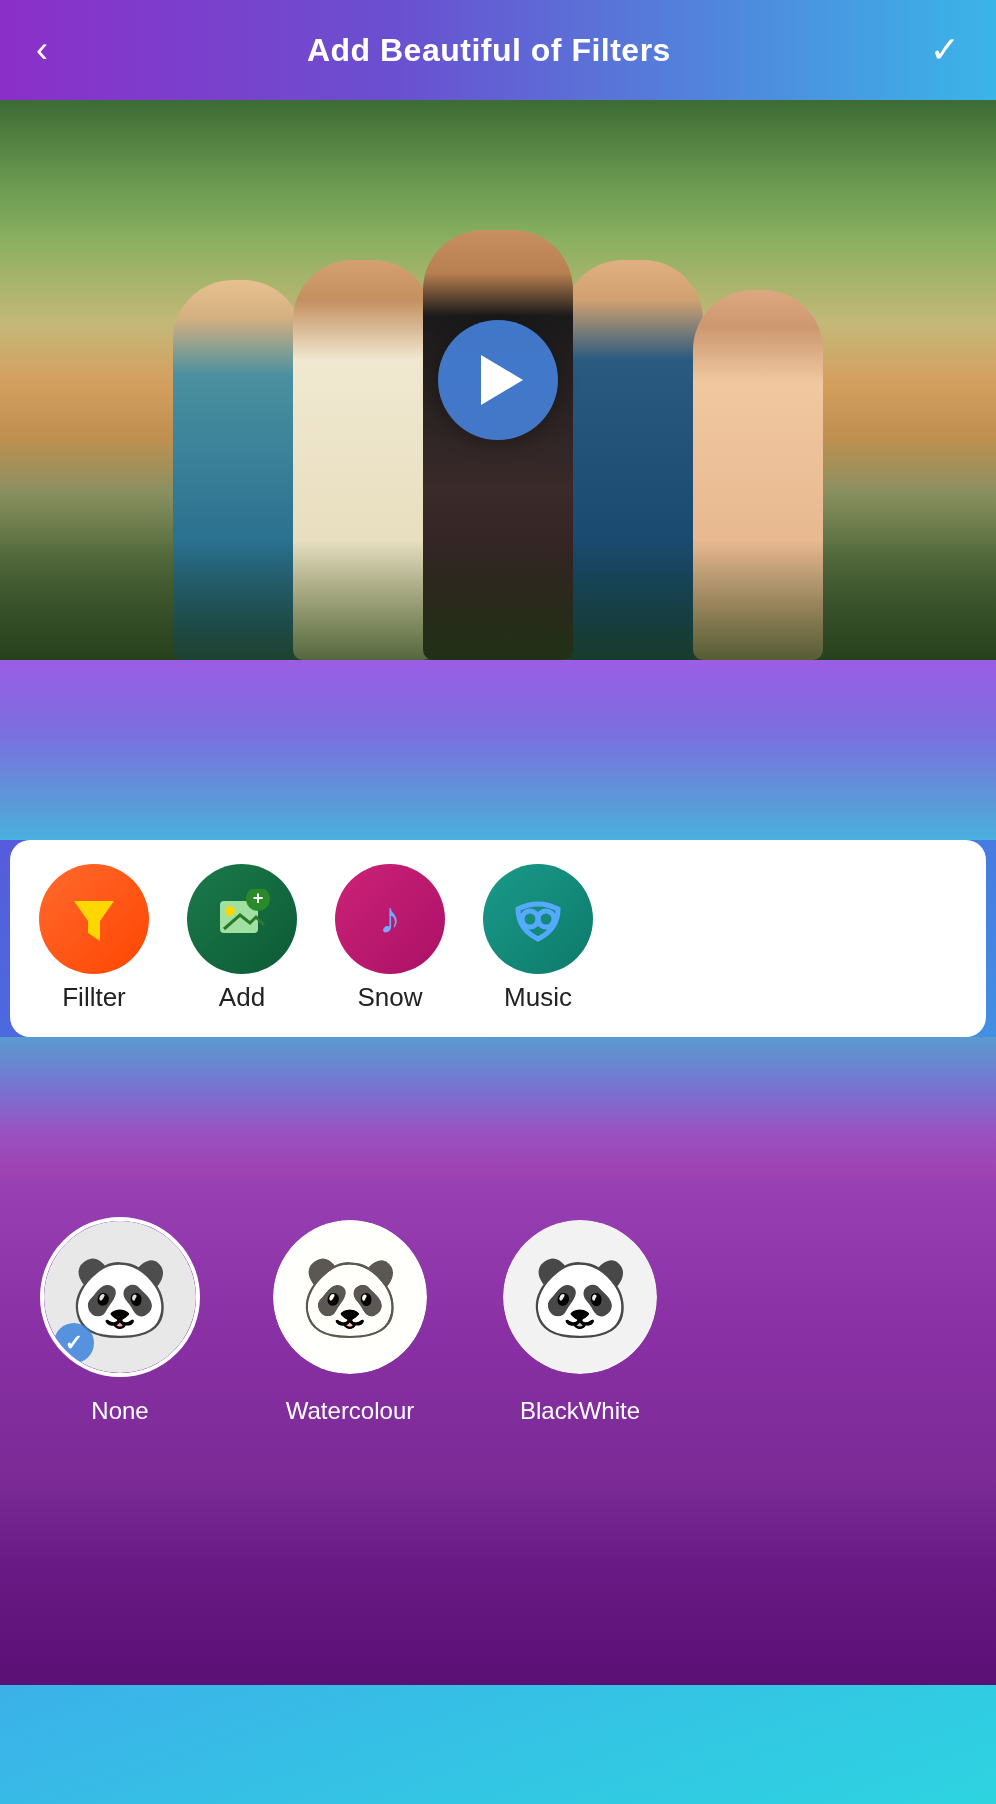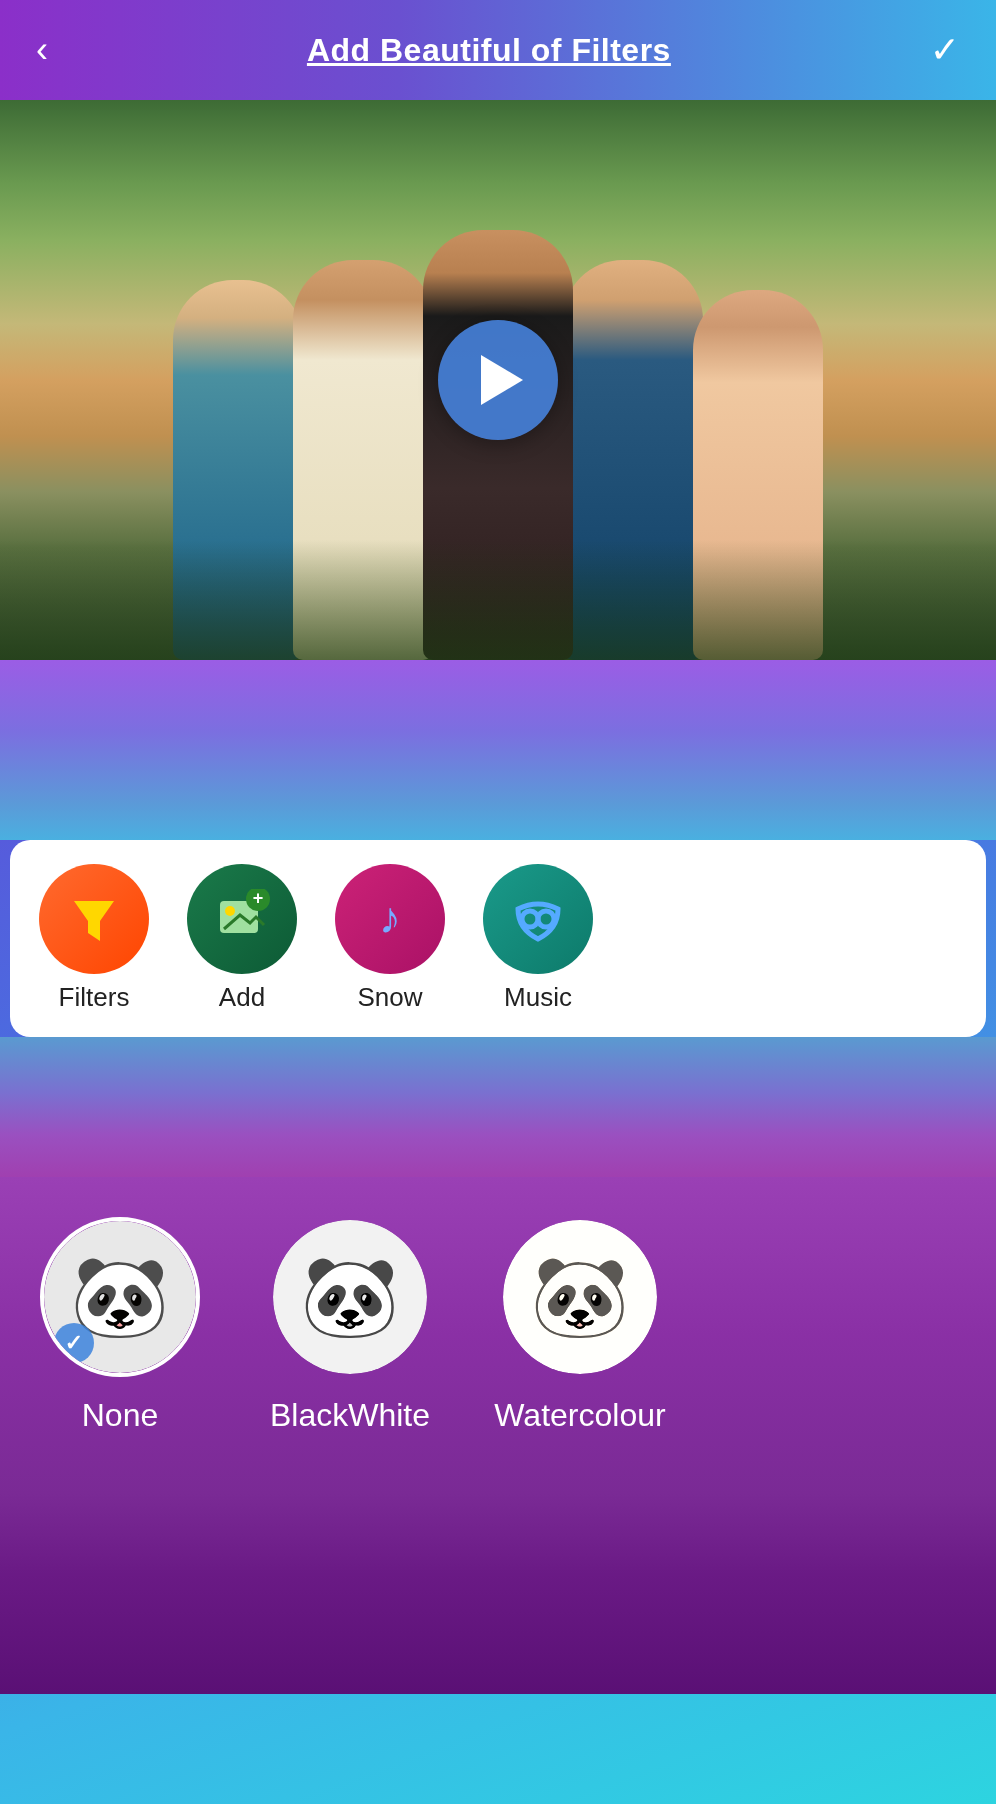--- a/index.html
+++ b/index.html
@@ -21,21 +21,20 @@
       justify-content: space-between;
       padding: 0 36px;
       position: relative;
       z-index: 10;
     }
     .header-title {
       color: #fff;
       font-size: 32px;
       font-weight: 700;
       letter-spacing: 0.5px;
-      text-decoration: underline;
     }
     .header-back, .header-check {
       color: #fff;
       font-size: 36px;
       font-weight: 300;
       cursor: pointer;
       line-height: 1;
     }
 
     
@@ -203,21 +202,21 @@
       border-radius: 50%;
       display: flex;
       align-items: center;
       justify-content: center;
       color: #fff;
       font-size: 22px;
       font-weight: bold;
     }
     .filter-label {
       color: #fff;
-      font-size: 32px;
+      font-size: 24px;
       font-weight: 500;
       text-align: center;
     }
 
     
     .panda-circle {
       width: 100%;
       height: 100%;
       position: relative;
       background: #e8e8e8;
@@ -276,21 +275,21 @@
 <div class="gradient-area"></div>
 
 <div class="toolbar-container">
   <div class="toolbar" id="toolbar-el">
       <div class="toolbar-item">
         <div class="toolbar-icon icon-filter" style="font-size: 48px;">
           <svg width="60" height="60" viewBox="0 0 60 60">
             <polygon points="10,12 50,12 36,32 36,52 24,44 24,32" fill="#FFD700" stroke="none"></polygon>
           </svg>
         </div>
-        <span class="toolbar-label">Filters</span>
+        <span class="toolbar-label">Fillter</span>
       </div>
       <div class="toolbar-item">
         <div class="toolbar-icon icon-add" style="font-size: 48px;">
           <svg width="60" height="60" viewBox="0 0 60 60">
             <rect x="8" y="12" width="38" height="32" rx="4" fill="#a0e0a0" stroke="none"></rect>
             <path d="M12,40 L28,26 L38,34 L44,28 L52,36" fill="none" stroke="#2a7a2a" stroke-width="3"></path>
             <circle cx="18" cy="22" r="5" fill="#FFD700"></circle>
             <circle cx="46" cy="10" r="12" fill="#2a8a2a"></circle>
             <text x="46" y="15" text-anchor="middle" fill="white" font-size="18" font-weight="bold">+</text>
           </svg>
@@ -323,25 +322,25 @@
 <div class="filter-section" id="filter-section-el">
     <div class="filter-item">
       <div class="filter-thumb filter-thumb-selected">
         <div class="panda-circle "></div>
         <div class="filter-check">✓</div>
       </div>
       <span class="filter-label">None</span>
     </div>
     <div class="filter-item">
       <div class="filter-thumb ">
-        <div class="panda-circle bw"></div>
-      </div>
-      <span class="filter-label">BlackWhite</span>
+        <div class="panda-circle watercolor"></div>
+      </div>
+      <span class="filter-label">Watercolour</span>
     </div>
     <div class="filter-item">
       <div class="filter-thumb ">
-        <div class="panda-circle watercolor"></div>
-      </div>
-      <span class="filter-label">Watercolour</span>
+        <div class="panda-circle bw"></div>
+      </div>
+      <span class="filter-label">BlackWhite</span>
     </div>
   </div>
 
 <div class="bottom-extra"></div>
 
 </body></html>

